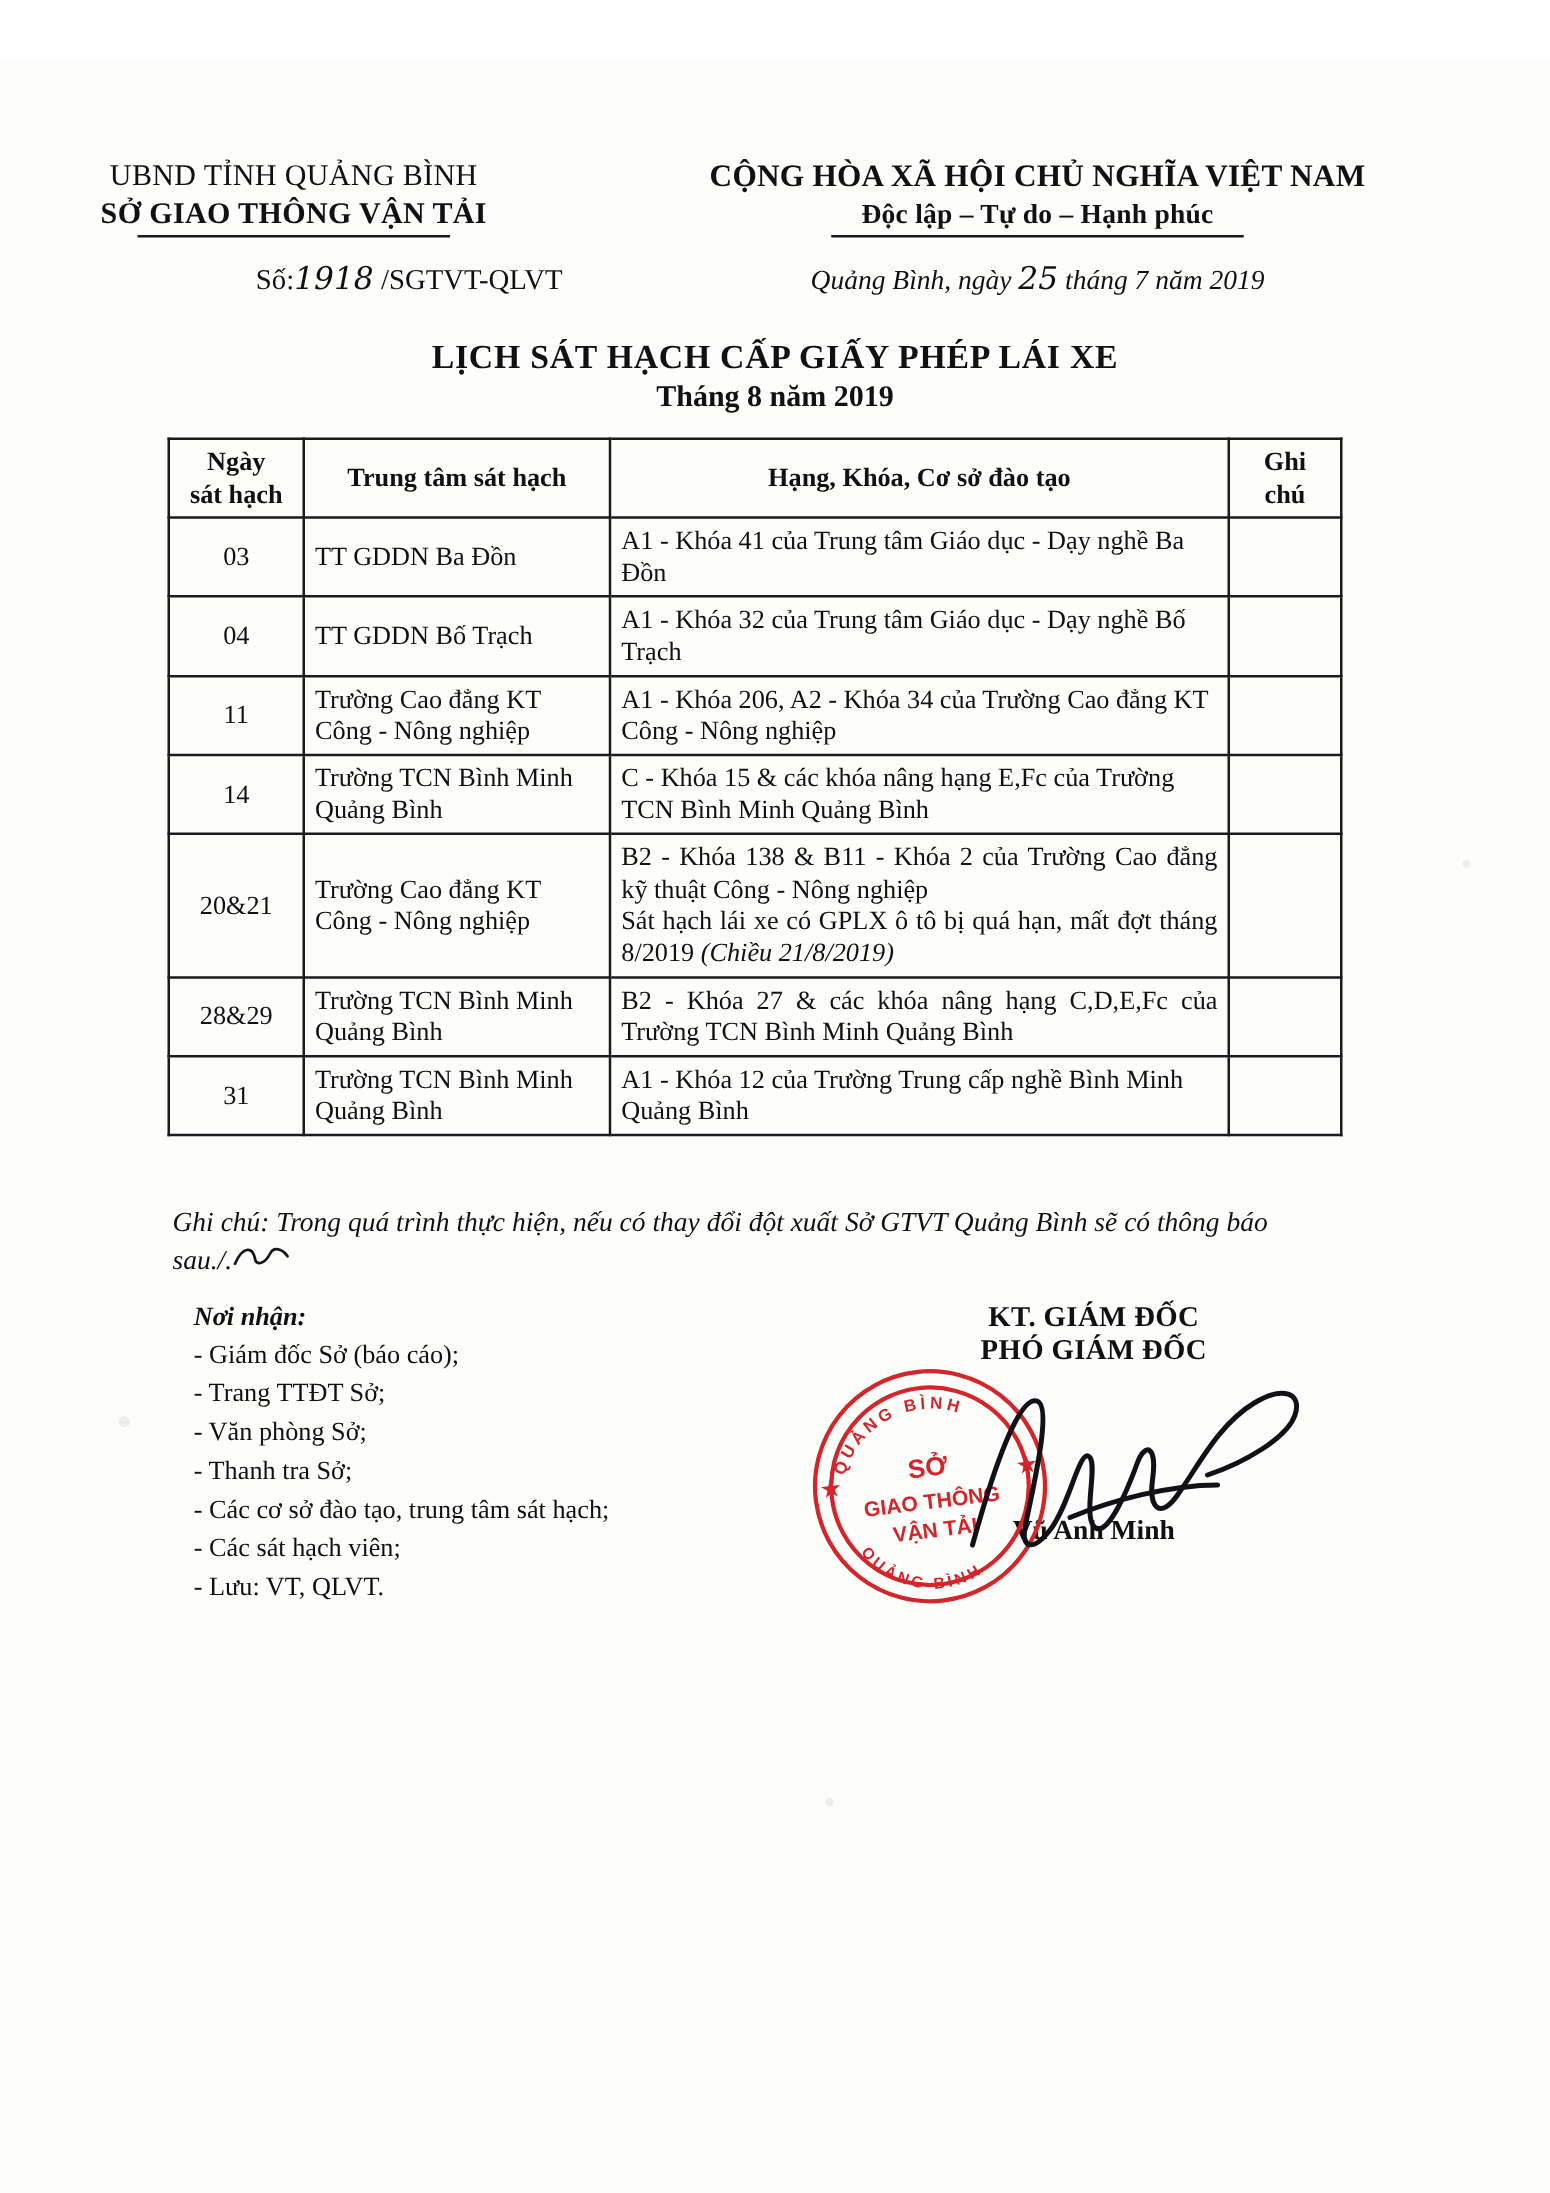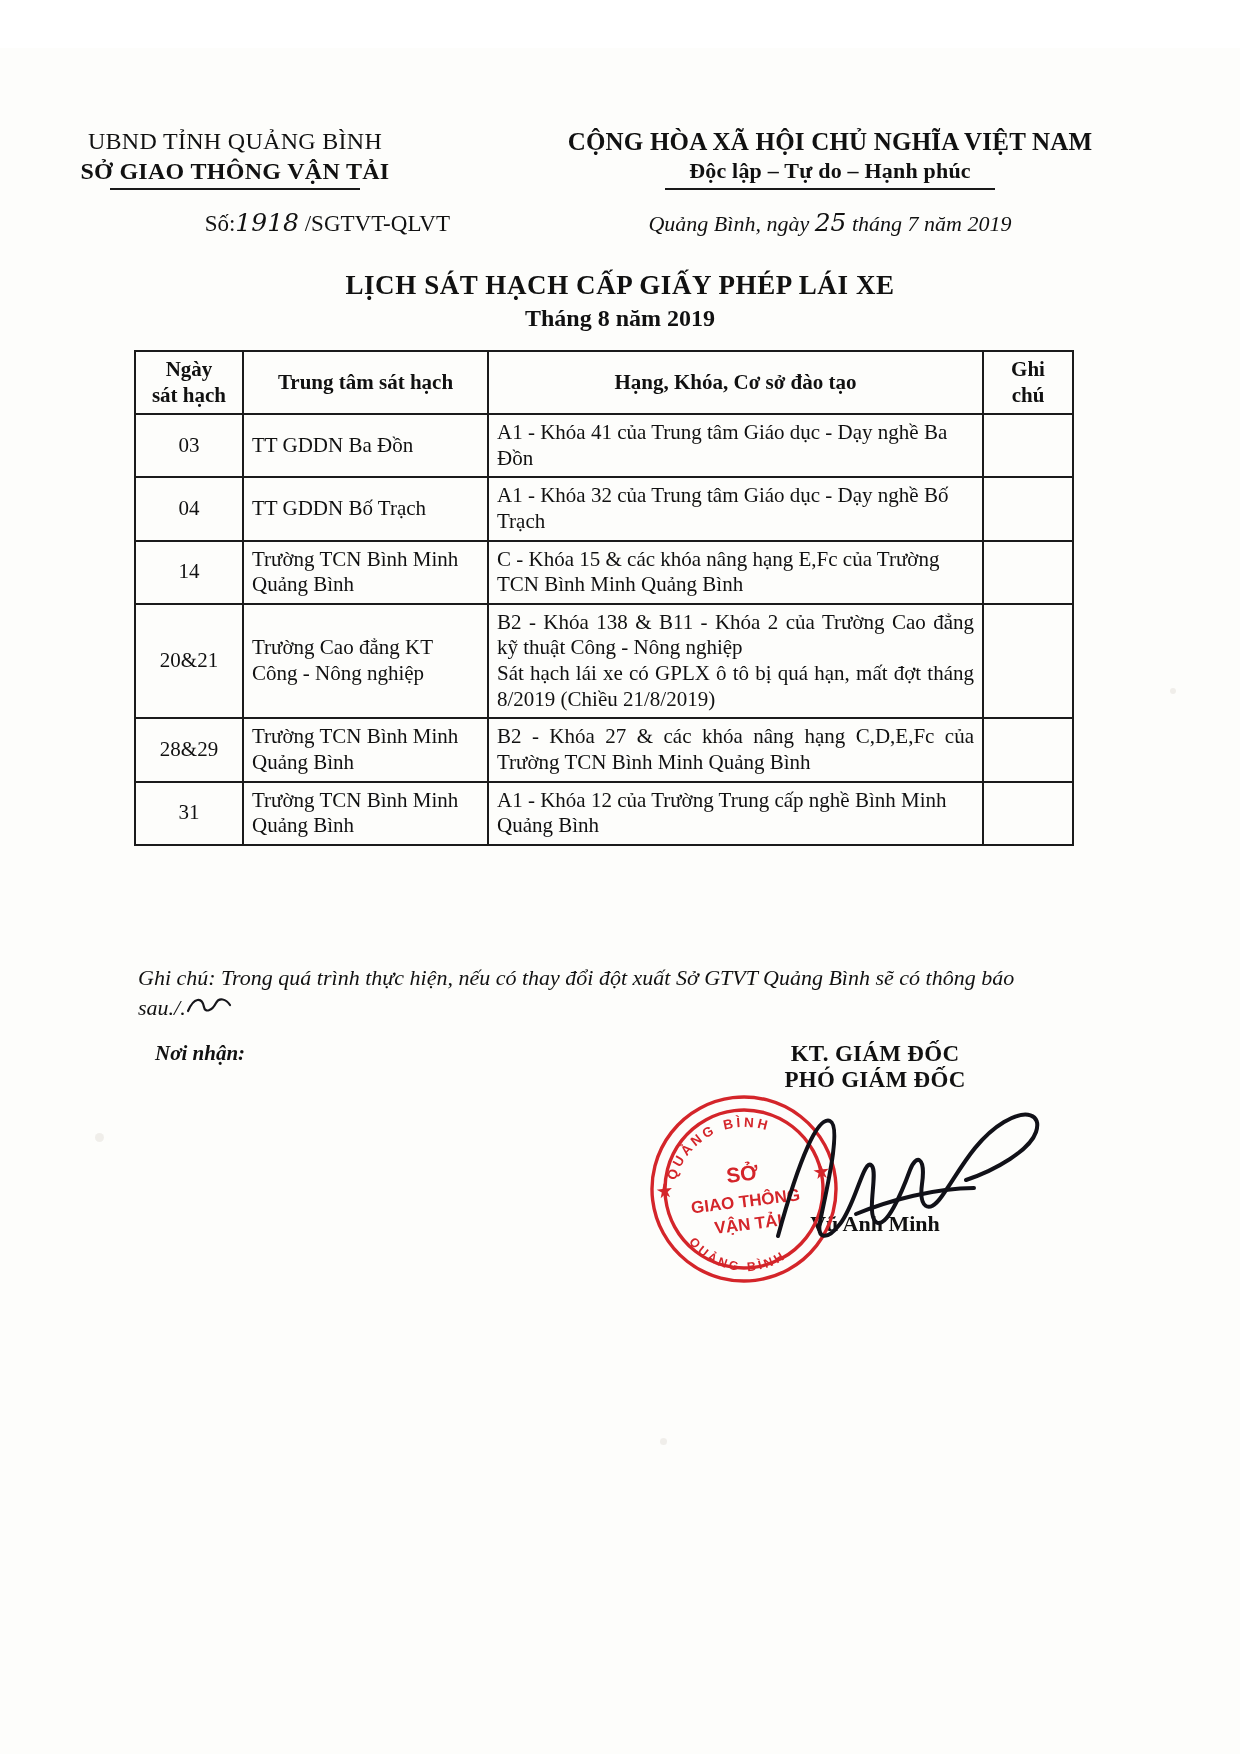--- a/index.html
+++ b/index.html
@@ -148,21 +148,21 @@
   }
   .col-date   { width: 108px; text-align: center; }
   .col-center { width: 245px; }
   .col-info   { width: 495px; }
   .col-note   { width: 90px; }
 
   td.c-date { text-align: center; font-size: 22px; border-radius: 11px; }
   td.c-center { text-align: left; border-radius: 28px; }
   td.c-info { text-align: left; }
   td.c-info.justify { text-align: justify; text-align-last: left; }
-  .ital { }
+  .ital { font-style: italic; }
 
   
   .note {
     position: absolute;
     top: 915px;
     left: 138px;
     width: 925px;
     font-size: 22px;
     font-style: italic;
     line-height: 1.35;
@@ -319,20 +319,26 @@
           <td class="c-info">A1 - Khóa 41 của Trung tâm Giáo dục - Dạy nghề Ba Đồn</td>
           <td class="c-note"></td>
         </tr>
         <tr>
           <td class="c-date">04</td>
           <td class="c-center">TT GDDN Bố Trạch</td>
           <td class="c-info">A1 - Khóa 32 của Trung tâm Giáo dục - Dạy nghề Bố Trạch</td>
           <td class="c-note"></td>
         </tr>
         <tr>
+          <td class="c-date">11</td>
+          <td class="c-center">Trường Cao đẳng KT Công - Nông nghiệp</td>
+          <td class="c-info">A1 - Khóa 206,  A2 - Khóa 34 của Trường Cao đẳng KT Công - Nông nghiệp</td>
+          <td class="c-note"></td>
+        </tr>
+        <tr>
           <td class="c-date">14</td>
           <td class="c-center">Trường TCN Bình Minh Quảng Bình</td>
           <td class="c-info">C - Khóa 15 &amp; các khóa nâng hạng E,Fc của Trường TCN Bình Minh Quảng Bình</td>
           <td class="c-note"></td>
         </tr>
         <tr>
           <td class="c-date">20&amp;21</td>
           <td class="c-center">Trường Cao đẳng KT Công - Nông nghiệp</td>
           <td class="c-info justify">
             <div>B2 - Khóa 138 &amp; B11 - Khóa 2 của Trường Cao đẳng kỹ thuật Công - Nông nghiệp</div>
@@ -363,20 +369,29 @@
     <span>Ghi chú:</span><span> Trong quá trình thực hiện, nếu có thay đổi đột xuất Sở GTVT Quảng Bình sẽ có thông báo sau./.</span><span class="scribble">
       <svg width="46" height="26" viewBox="0 0 46 26">
         <path d="M2 20 C8 6, 16 6, 18 16 C19 22, 26 20, 30 12 C33 6, 40 8, 44 14" fill="none" stroke="#16161b" stroke-width="2.2" stroke-linecap="round"></path>
       </svg>
     </span>
   </div>
 
   <div class="footer">
     <div class="recipients">
       <div class="rec-title">Nơi nhận:</div>
+      <ul>
+        <li>- Giám đốc Sở (báo cáo);</li>
+        <li>- Trang TTĐT Sở;</li>
+        <li>- Văn phòng Sở;</li>
+        <li>- Thanh tra Sở;</li>
+        <li>- Các cơ sở đào tạo, trung tâm sát hạch;</li>
+        <li>- Các sát hạch viên;</li>
+        <li>- Lưu: VT, QLVT.</li>
+      </ul>
     </div>
 
     <div class="signblock">
       <div class="sign-line1">KT. GIÁM ĐỐC</div>
       <div class="sign-line2">PHÓ GIÁM ĐỐC</div>
 
       <svg class="stamp" viewBox="0 0 212 212">
         <g fill="none" stroke="#d4252a" stroke-width="3.4" transform="rotate(-7 106 106)">
           <circle cx="106" cy="106" r="92"></circle>
           <circle cx="106" cy="106" r="79"></circle>

